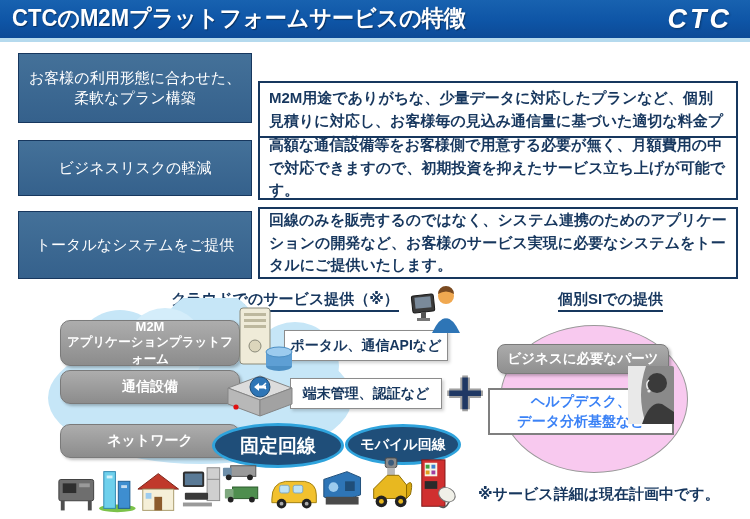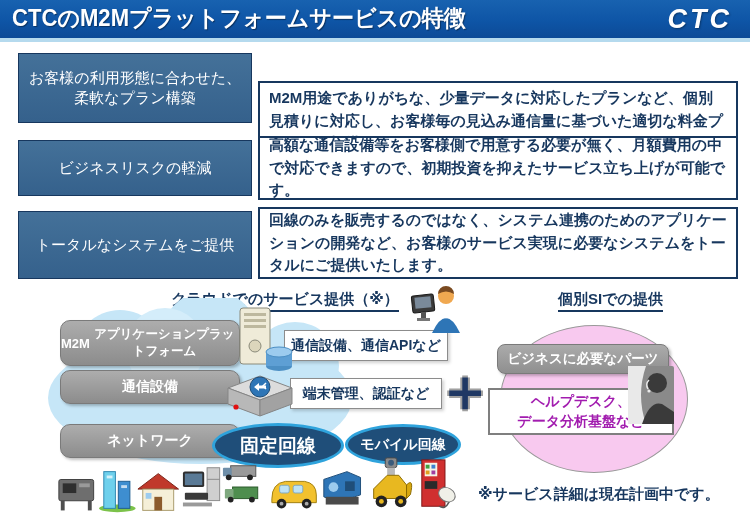--- a/index.html
+++ b/index.html
@@ -42,21 +42,21 @@
   .section-heading{
     position:absolute;text-align:center;color:#17375E;font-weight:bold;font-size:15px;
   }
   .section-heading span{display:inline-block;border-bottom:2px solid #17375E;padding-bottom:1px;}
   
   .cloud-bg{position:absolute;left:45px;top:298px;}
   .layer-box{
     position:absolute;left:60px;width:178px;border-radius:10px;
     background:linear-gradient(180deg,#ADADAD 0%,#8C8C8C 100%);
     border:1px solid #7A7A7A;color:#fff;font-weight:bold;text-align:center;
-    display:flex;align-items:center;justify-content:center;
+    display:flex;flex-direction:column;align-items:center;justify-content:center;
     box-shadow:2px 2px 3px rgba(0,0,0,.25);
   }
   .callout{
     position:absolute;background:#fff;border:1px solid #8C8C8C;color:#17375E;
     font-weight:bold;font-size:14px;display:flex;align-items:center;justify-content:center;
     box-shadow:2px 2px 3px rgba(0,0,0,.18);white-space:nowrap;
   }
   .line-ellipse{
     position:absolute;border-radius:50%;background:#1F4E79;border:3px solid #2FA3DC;
     color:#fff;font-weight:bold;font-size:19px;display:flex;align-items:center;
@@ -72,21 +72,21 @@
     background:#F8C9EF;border:1px solid #999;z-index:1;
   }
   .parts-box{
     position:absolute;left:497px;top:344px;width:170px;height:28px;border-radius:8px;
     background:linear-gradient(180deg,#ABABAB 0%,#8F8F8F 100%);border:1px solid #7A7A7A;
     color:#fff;font-weight:bold;font-size:13.5px;display:flex;align-items:center;
     justify-content:center;z-index:2;box-shadow:2px 2px 3px rgba(0,0,0,.25);
   }
   .detail-box{
     position:absolute;left:488px;top:388px;width:186px;height:47px;background:#fff;
-    border:2px solid #7F7F7F;color:#a21caf;font-weight:bold;font-size:14px;
+    border:2px solid #7F7F7F;color:#3b82f6;font-weight:bold;font-size:14px;
     display:flex;flex-direction:column;align-items:center;justify-content:center;
     line-height:1.4;z-index:3;box-sizing:border-box;
   }
   .operator{position:absolute;left:628px;top:366px;z-index:4;}
   
   .plus{
     position:absolute;left:436px;top:352px;font-size:58px;font-weight:bold;color:#1F3864;
     text-shadow:-2px 0 #A0A0A0,2px 0 #A0A0A0,0 -2px #A0A0A0,0 2px #A0A0A0;z-index:2;
   }
   .footnote{
@@ -141,21 +141,21 @@
     <rect x="6" y="2" width="30" height="56" rx="3" fill="#EFEBD8" stroke="#8A8A7A"></rect>
     <rect x="10" y="7" width="22" height="3" fill="#BDB89E"></rect>
     <rect x="10" y="13" width="22" height="3" fill="#BDB89E"></rect>
     <rect x="10" y="19" width="22" height="3" fill="#BDB89E"></rect>
     <circle cx="21" cy="40" r="6" fill="#DCD6BC" stroke="#8A8A7A"></circle>
     <ellipse cx="45" cy="60" rx="13" ry="5" fill="#4C8FC4"></ellipse>
     <rect x="32" y="46" width="26" height="14" fill="#5E9FD4"></rect>
     <ellipse cx="45" cy="46" rx="13" ry="5" fill="#9CCBEE" stroke="#4C8FC4"></ellipse>
   </svg>
 
-  <div class="callout" style="left:284px;top:330px;width:162px;height:29px;">通信設備、通信APIなど</div>
+  <div class="callout" style="left:284px;top:330px;width:162px;height:29px;">ポータル、通信APIなど</div>
 
   <svg class="icon-abs" style="left:224px;top:366px;" width="72" height="56" viewBox="0 0 72 56">
     <polygon points="4,22 36,10 68,22 36,34" fill="#DCDCDC" stroke="#858585"></polygon>
     <polygon points="4,22 36,34 36,50 4,38" fill="#B8B8B8" stroke="#858585"></polygon>
     <polygon points="68,22 36,34 36,50 68,38" fill="#A2A2A2" stroke="#858585"></polygon>
     <circle cx="36" cy="21" r="10" fill="#2E75B6" stroke="#1F4E79"></circle>
     <path d="M30 21 l5 -4 v2.5 h7 v3 h-7 v2.5 Z" fill="#fff"></path>
     <path d="M42 17 l-3 3 3 3" stroke="#fff" stroke-width="1.5" fill="none"></path>
     <circle cx="12" cy="41" r="2.6" fill="#E01010"></circle>
   </svg>

